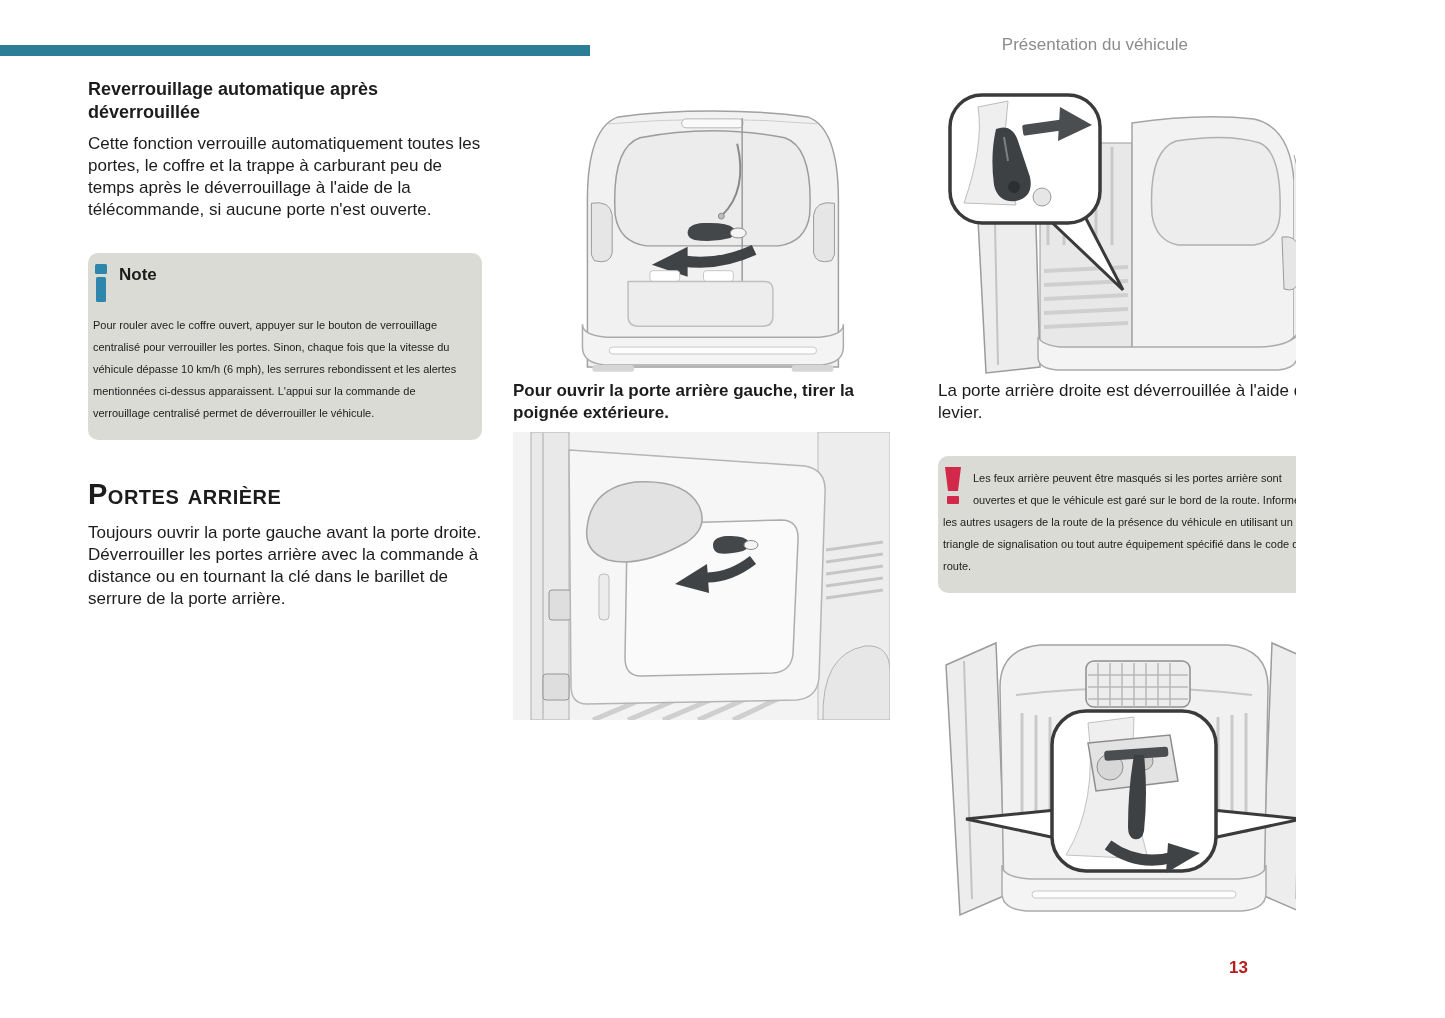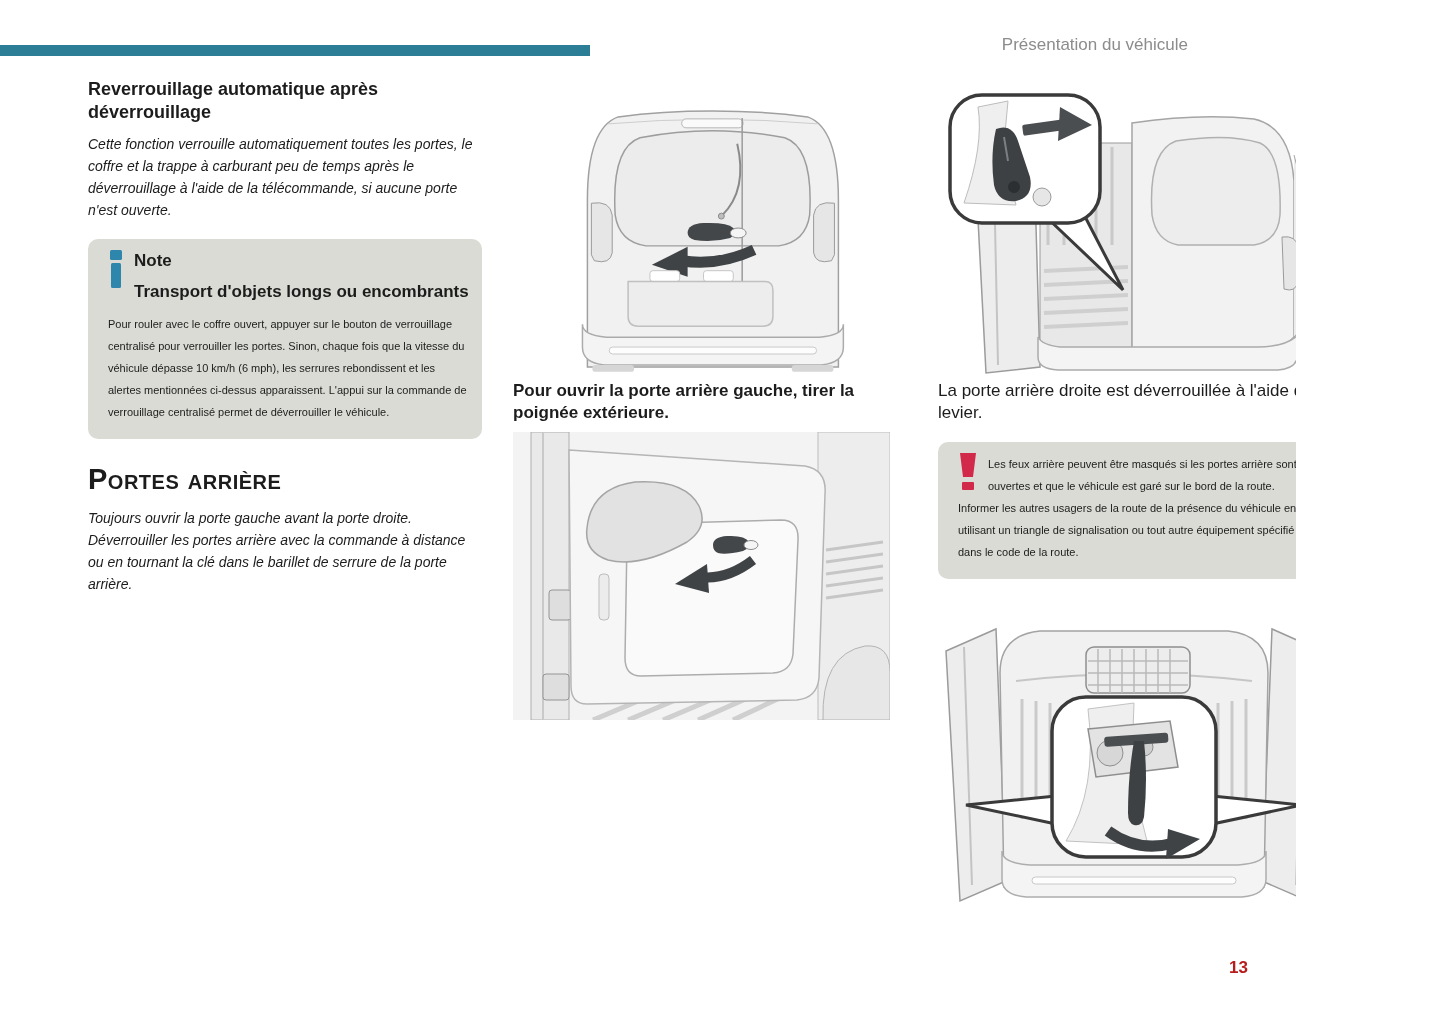--- a/index.html
+++ b/index.html
@@ -16,32 +16,32 @@
   .running-header { position:absolute; top:35px; right:108px; font-size:17px; color:#8c8c8c; }
   .chapter-num { position:absolute; top:66px; left:1354px; font-size:66px; line-height:1; font-weight:bold; color:#2c7d96; }
   .page-num { position:absolute; top:958px; right:48px; font-size:17px; font-weight:bold; color:#b91c1c; }
 
   .col { position:absolute; }
   .col-left  { left:88px;  top:78px; width:394px; }
   .col-mid   { left:513px; top:85px; width:377px;font-weight:bold; }
   .col-right { left:938px; top:85px; width:392px; }
 
   .h-sub { font-size:18px; font-weight:bold; line-height:23px; margin-bottom:9px; }
-  .body-text { font-size:14px; line-height:22px;font-style:italic; }
+  .body-text { font-size:17px; line-height:22px; }
   .body-text + .body-text { margin-top:0; }
   .h-section {
     font-size:29px; font-weight:bold; line-height:32px;
     font-variant:small-caps; letter-spacing:0.5px;
-    margin:24px 0 12px 0;
+    margin:38px 0 12px 0;
   }
 
   .info-box {
     background:#dbdbd5; border-radius:10px;
-    padding:11px 12px 16px 20px;
-    margin-top:18px;
+    padding:11px 12px 16px 5px;
+    margin-top:32px;
   }
   .box-icon { float:left; margin-right:10px; }
   .box-title { font-size:17px; font-weight:bold; line-height:22px; }
   .box-subtitle { font-size:17px; font-weight:bold; line-height:22px; margin-top:9px; }
   .box-body { font-size:11px; line-height:22px; margin-top:10px; }
   .warning-box .box-body { margin-top:0; }
   .clear { clear:both; }
 
   figure { margin:0; }
   .caption { font-size:17px; line-height:22px; margin-top:5px; }
@@ -53,32 +53,31 @@
 </head>
 <body>
 
 <div class="page">
 
   <div class="accent-bar"></div>
   <div class="running-header">Présentation du véhicule</div>
   <div class="chapter-num">2</div>
 
   <div class="col col-left">
-    <div class="h-sub">Reverrouillage automatique après déverrouillage</div>
+    <div class="h-sub">Reverrouillage automatique après déverrouillée</div>
     <p class="body-text">Cette fonction verrouille automatiquement toutes les portes, le coffre et la trappe à carburant peu de temps après le déverrouillage à l'aide de la télécommande, si aucune porte n'est ouverte.</p>
 
     <div class="info-box">
       <span class="box-icon">
         <svg width="16" height="40" viewBox="0 0 16 40">
           <rect x="2" y="0" width="12" height="10" rx="1.5" fill="#2e86ad"></rect>
           <rect x="3" y="13" width="10" height="25" rx="1.5" fill="#2e86ad"></rect>
         </svg>
       </span>
       <div class="box-title">Note</div>
-      <div class="box-subtitle">Transport d'objets longs ou encombrants</div>
       <div class="clear"></div>
       <p class="box-body">Pour rouler avec le coffre ouvert, appuyer sur le bouton de verrouillage centralisé pour verrouiller les portes. Sinon, chaque fois que la vitesse du véhicule dépasse 10 km/h (6 mph), les serrures rebondissent et les alertes mentionnées ci-dessus apparaissent. L'appui sur la commande de verrouillage centralisé permet de déverrouiller le véhicule.</p>
     </div>
 
     <div class="h-section">Portes arrière</div>
     <p class="body-text">Toujours ouvrir la porte gauche avant la porte droite.</p>
     <p class="body-text">Déverrouiller les portes arrière avec la commande à distance ou en tournant la clé dans le barillet de serrure de la porte arrière.</p>
   </div>
 
   <div class="col col-mid">

